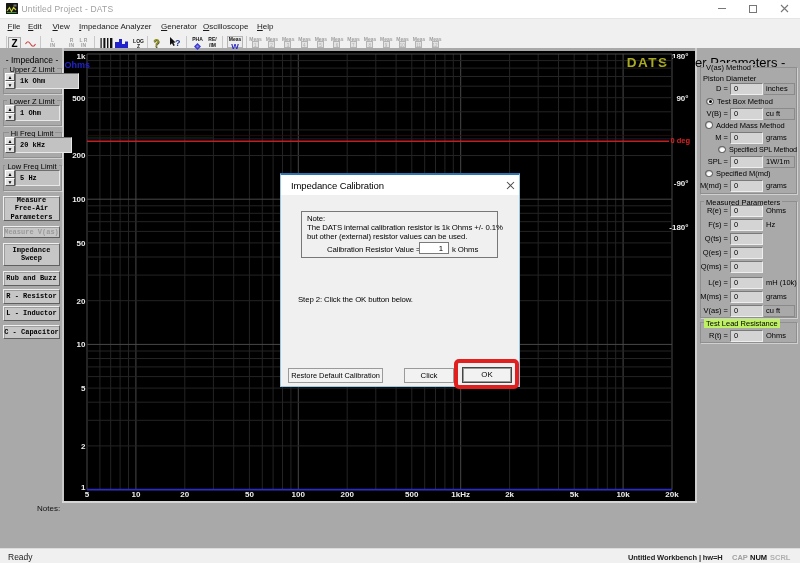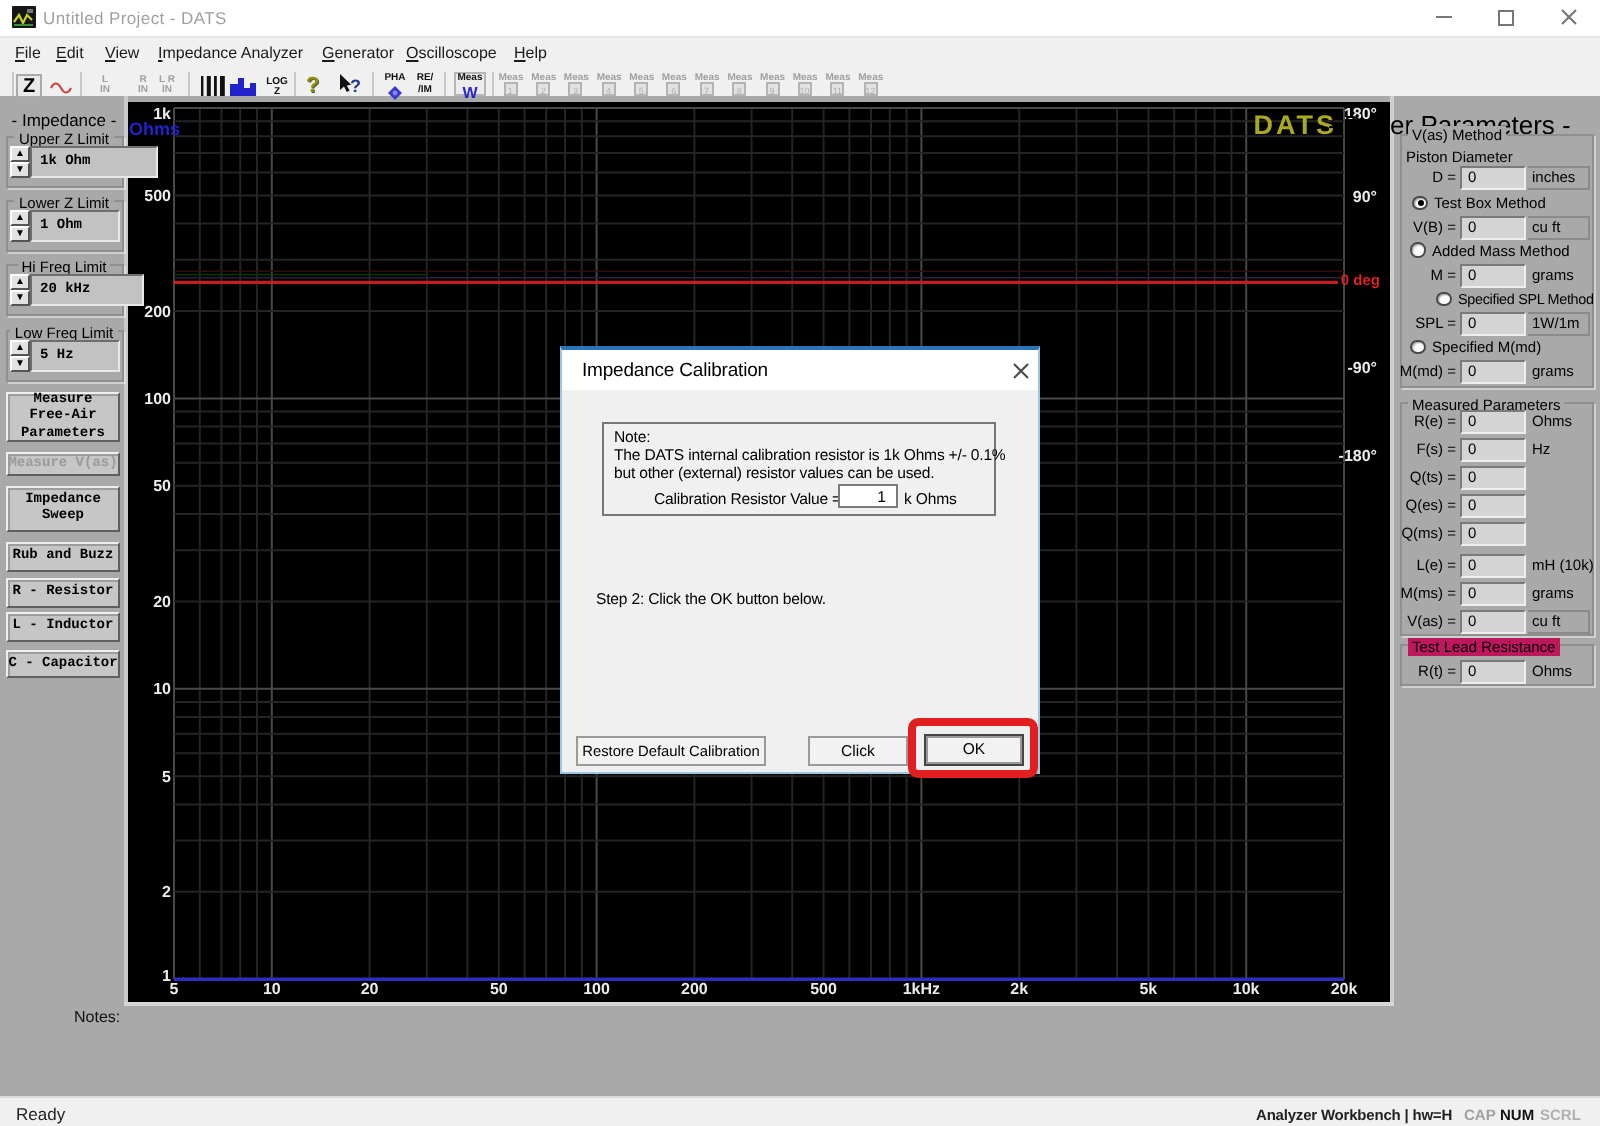--- a/index.html
+++ b/index.html
@@ -307,28 +307,28 @@
 <div class="rfld" style="top:277.0px">0</div>
 <div class="runit" style="top:278.0px">mH (10k)</div>
 <div class="rlab" style="left:668px;top:292.0px">M(ms) =</div>
 <div class="rfld" style="top:291.0px">0</div>
 <div class="runit" style="top:292.0px">grams</div>
 <div class="rlab" style="left:668px;top:306.0px">V(as) =</div>
 <div class="rfld" style="top:305.0px">0</div>
 <div class="abs" style="left:764px;top:305.0px;width:31px;height:12px;border:1px solid #8a8a8a;border-left:none"></div>
 <div class="runit" style="top:306.0px">cu ft</div>
 <div class="gbox" style="left:700px;top:322px;width:97px;height:21px"></div>
-<div class="abs rp" style="left:704px;top:319px"><span style="background:#be185d;padding:0 2px">Test Lead Resistance</span></div>
+<div class="abs rp" style="left:704px;top:319px"><span style="background:#bef264;padding:0 2px">Test Lead Resistance</span></div>
 <div class="rlab abs" style="left:668px;top:331px">R(t) =</div>
 <div class="rfld" style="top:330px">0</div>
 <div class="runit" style="top:331px">Ohms</div>
 <div class="abs" style="left:37px;top:503.5px;font-size:8px;color:#111">Notes:</div>
 <div class="abs" id="status">
     <span style="position:absolute;left:8px;top:2.5px;font-size:8.5px">Ready</span>
-    <span style="position:absolute;left:628px;top:3.5px;font-weight:bold;font-size:7.5px;letter-spacing:-0.1px">Analyzer Workbench | hw=H</span>
+    <span style="position:absolute;left:628px;top:3.5px;font-weight:bold;font-size:7.5px;letter-spacing:-0.1px">Untitled Workbench | hw=H</span>
     <span style="position:absolute;left:732px;top:3.5px;color:#a0a0a0;font-weight:bold;font-size:7.5px">CAP</span>
     <span style="position:absolute;left:750px;top:3.5px;color:#111;font-weight:bold;font-size:7.5px">NUM</span>
     <span style="position:absolute;left:770px;top:3.5px;color:#b0b0b0;font-weight:bold;font-size:7.5px">SCRL</span>
   </div>
 <div class="abs" id="dlg">
 <div class="abs" id="dlgtitle"></div>
 <div class="abs dtx" style="left:10px;top:5px;font-size:9.5px">Impedance Calibration</div>
 <svg class="abs" style="left:225px;top:5.5px" width="9" height="9">
       <path d="M1 1 L8 8 M8 1 L1 8" stroke="#4a4a4a" stroke-width="1.05"></path>
     </svg>

